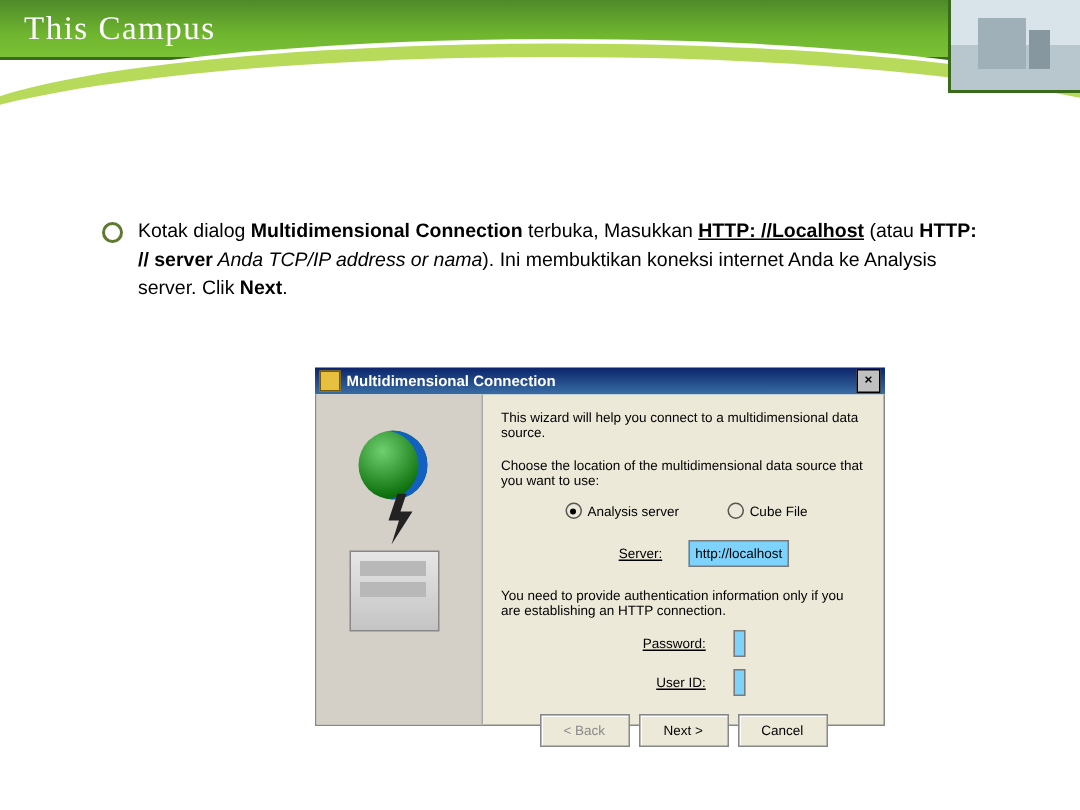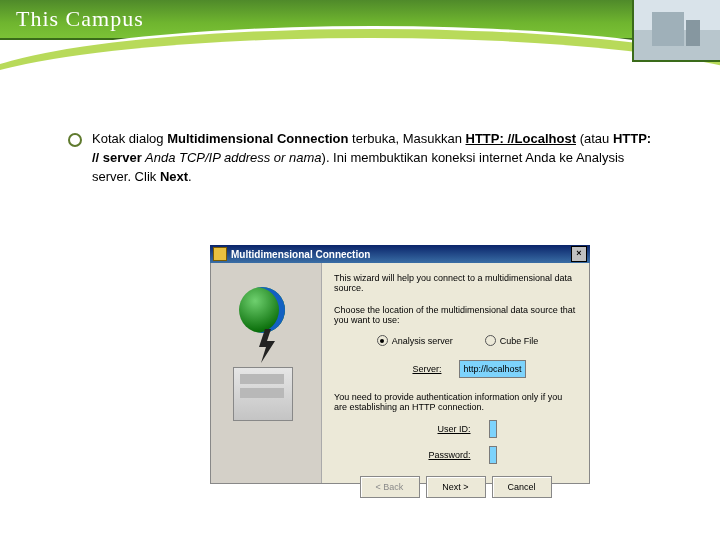--- a/index.html
+++ b/index.html
@@ -8,21 +8,21 @@
   .hdr{position:absolute;top:0;left:0;width:100%;height:90px;}
   .hdr-top{height:38px;background:linear-gradient(#4f8a2a,#6fb52f 60%,#7bc236);border-bottom:2px solid #3a6b1a;position:relative;}
   .brand{position:absolute;left:16px;top:6px;font-family:"Brush Script MT",cursive;color:#fff;font-size:22px;letter-spacing:1px;}
   .photo{position:absolute;right:0;top:0;width:86px;height:60px;background:linear-gradient(180deg,#d9e3ea 50%,#b8c6cd 50%);border-left:2px solid #3a6b1a;border-bottom:2px solid #3a6b1a;}
   .photo::before{content:"";position:absolute;left:18px;top:12px;width:32px;height:34px;background:#9fb0b9;}
   .photo::after{content:"";position:absolute;left:52px;top:20px;width:14px;height:26px;background:#8697a0;}
   .swoosh{position:absolute;top:26px;left:0;width:100%;height:60px;overflow:hidden;}
   .sw1{position:absolute;left:-40px;top:0;width:820px;height:120px;border-radius:50%;background:#b8da5a;border:3px solid #fff;}
   .sw2{position:absolute;left:-60px;top:12px;width:860px;height:130px;border-radius:50%;background:#fff;}
   
-  .content{position:absolute;left:68px;top:130px;width:590px;font-size:13px;color:#000;line-height:1.45;}
+  .content{position:absolute;left:68px;top:145px;width:590px;font-size:13px;color:#000;line-height:1.45;}
   .bullet{display:flex;}
   .bullet .dot{width:10px;height:10px;border:2px solid #5f7a2e;border-radius:50%;margin-top:3px;margin-right:10px;flex:0 0 auto;}
   .bullet .txt{flex:1;}
   .u{text-decoration:underline;}
   .b{font-weight:bold;}
   .i{font-style:italic;}
   
   .dlg-wrap{position:absolute;left:210px;top:245px;width:380px;font-size:9px;color:#000;}
   .dlg-titlebar{height:18px;background:linear-gradient(#0a246a,#3a6ea5);display:flex;align-items:center;padding:0 3px;color:#fff;}
   .dlg-ico{width:12px;height:12px;background:#e8c040;border:1px solid #7a5a00;margin-right:4px;}
@@ -104,25 +104,25 @@
             <span class="rdot"></span>
             <span>Cube File</span>
           </span>
         </div>
         <div class="row">
           <span class="lbl u">Server:</span>
           <span class="inp">http://localhost</span>
         </div>
         <div class="note">You need to provide authentication information only if you are establishing an HTTP connection.</div>
         <div class="row">
-          <span class="lbl u">User ID:</span>
+          <span class="lbl u">Password:</span>
           <span class="inp"></span>
         </div>
         <div class="row">
-          <span class="lbl u">Password:</span>
+          <span class="lbl u">User ID:</span>
           <span class="inp"></span>
         </div>
         <div class="btns">
           <span class="btn dis">&lt; Back</span>
           <span class="btn">Next &gt;</span>
           <span class="btn">Cancel</span>
         </div>
       </div>
     </div>
   </div>

